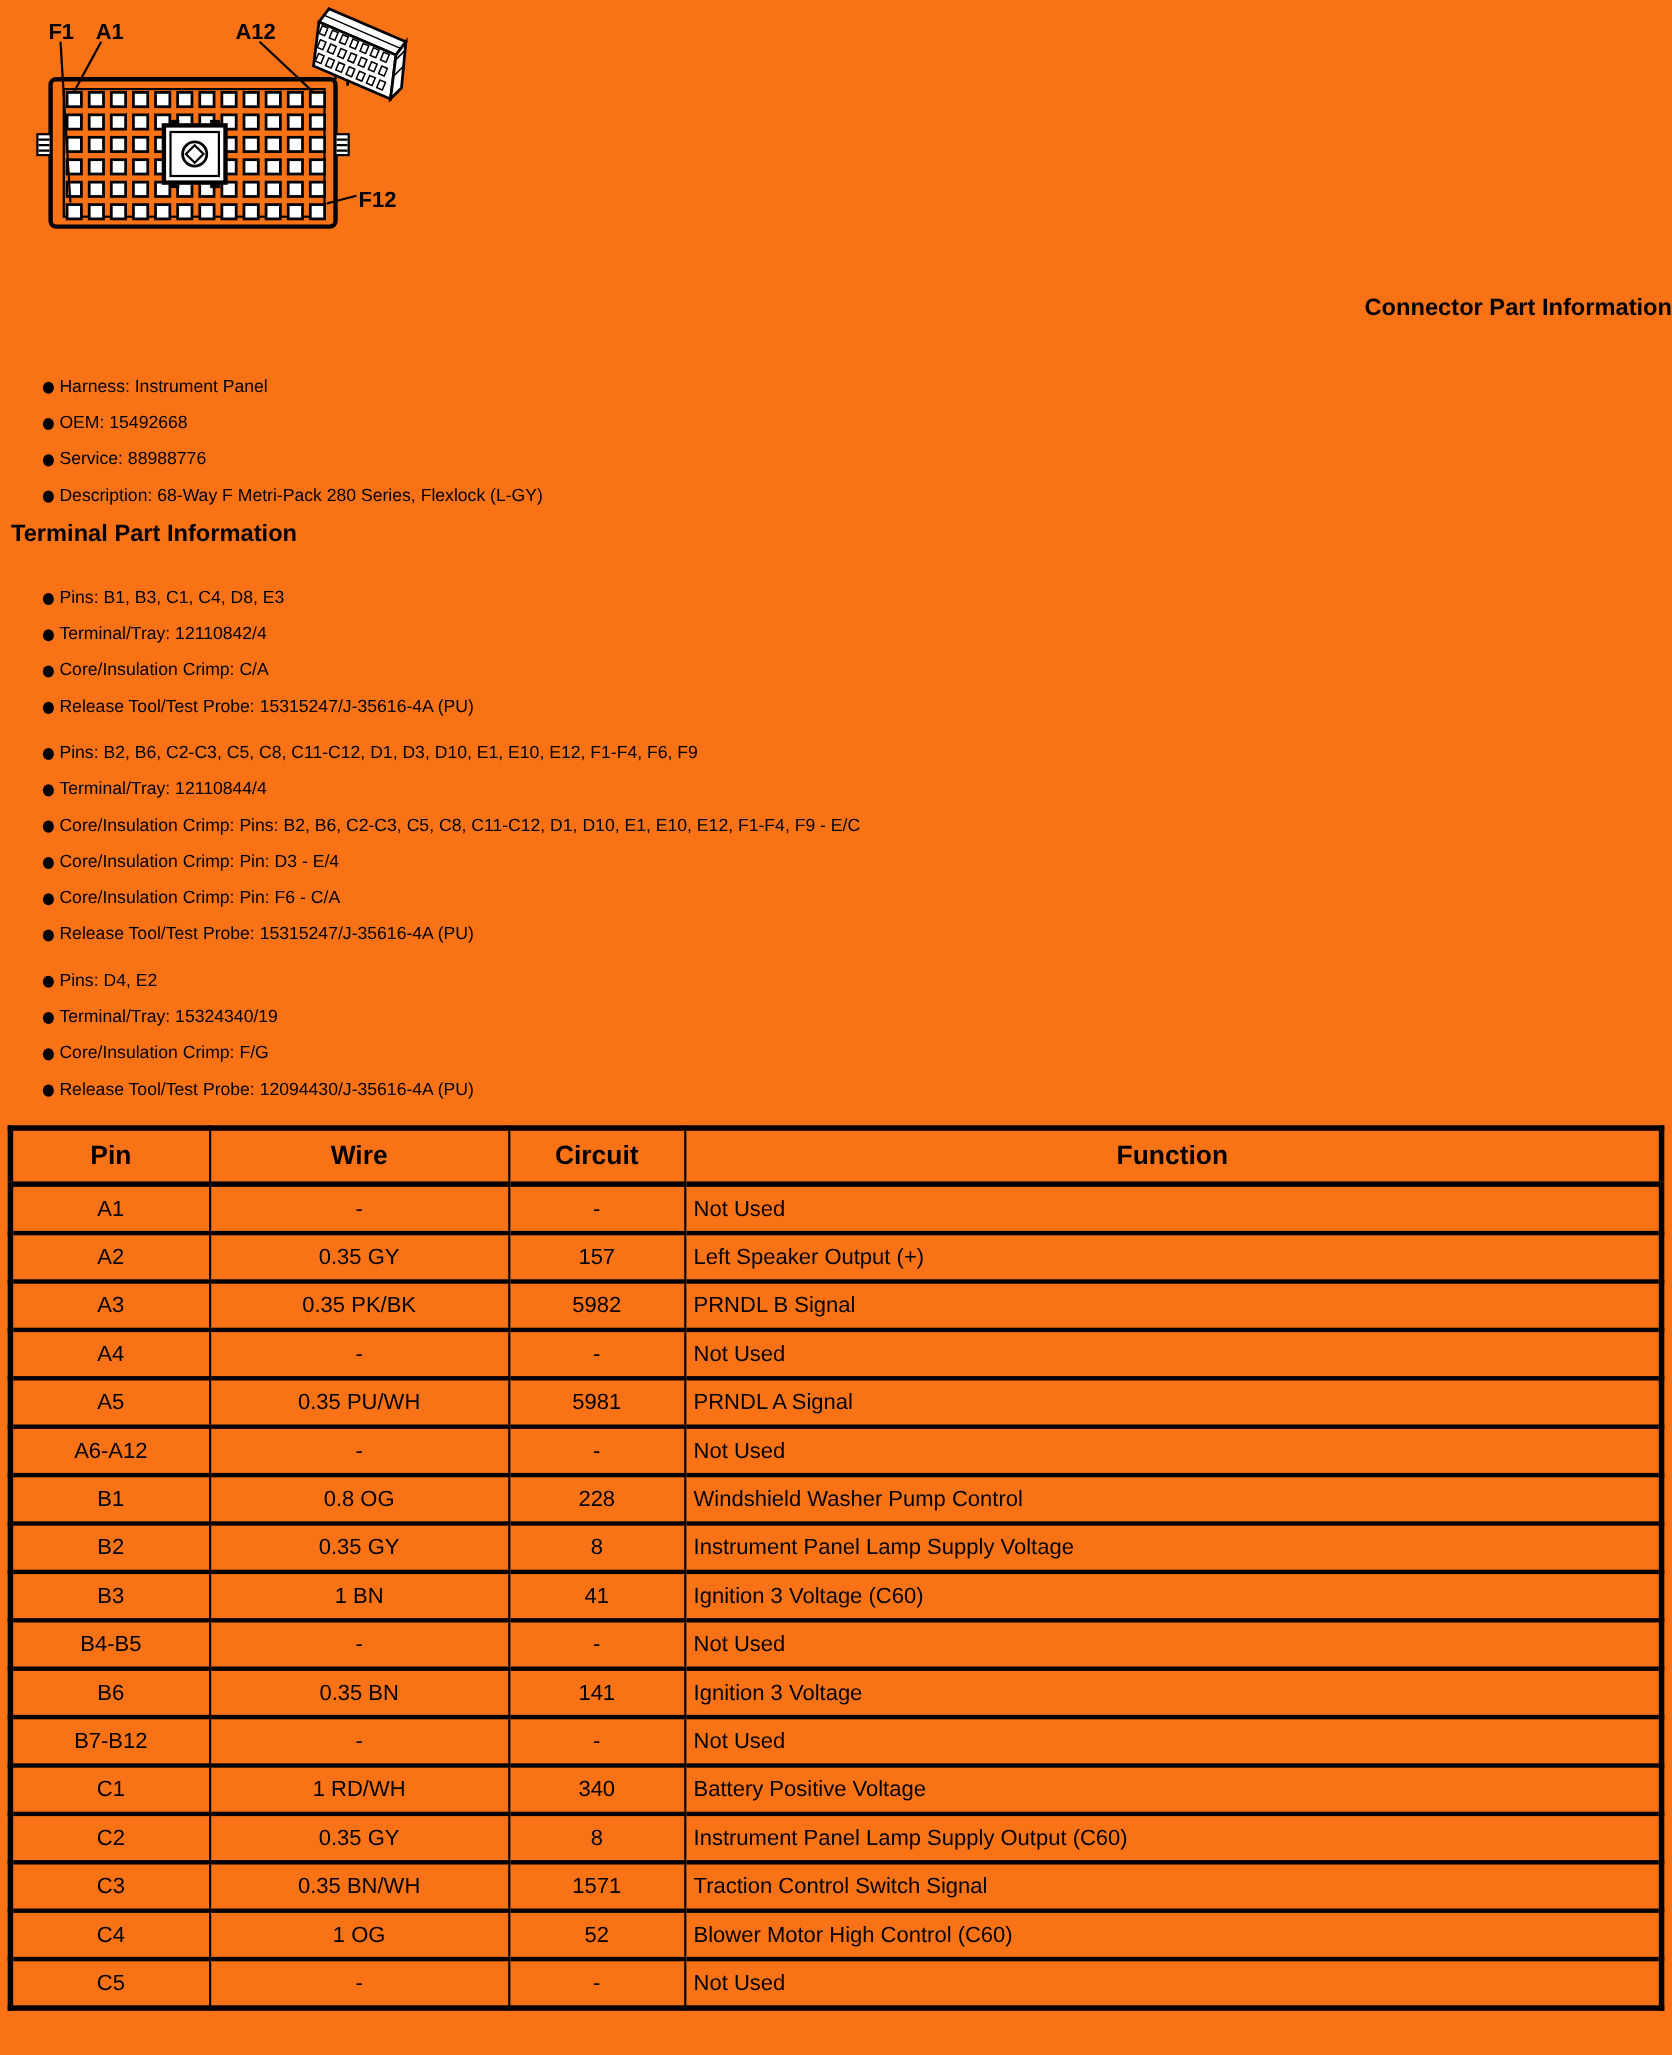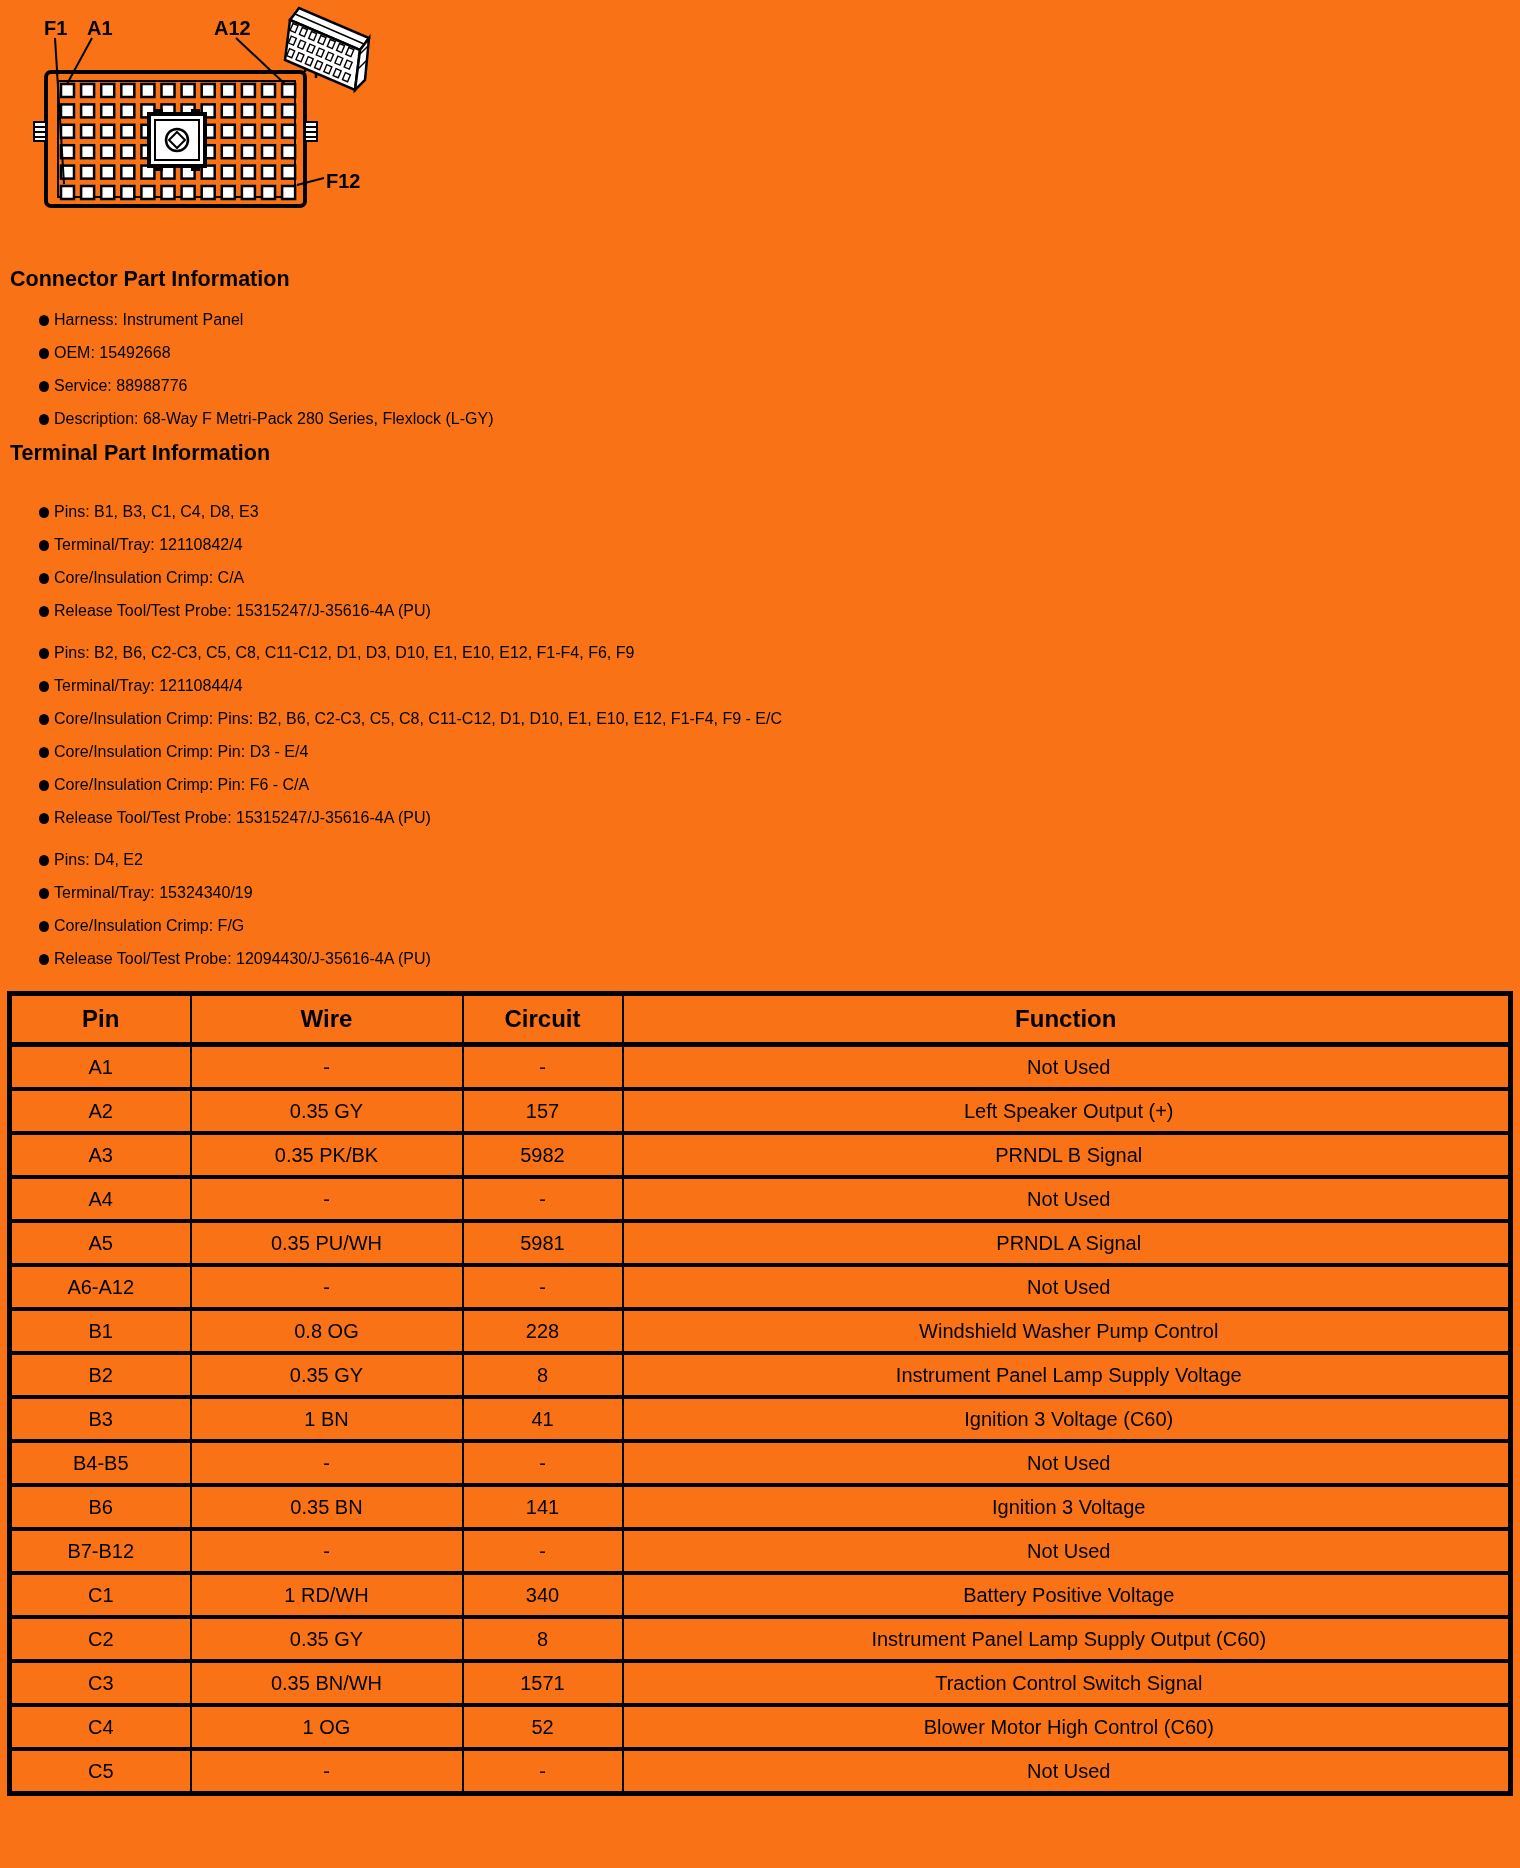--- a/index.html
+++ b/index.html
@@ -5,35 +5,35 @@
   html,body{margin:0;padding:0;background:#fff;}
   body{font-family:"Liberation Sans", sans-serif;color:#000;}
   .page{position:relative;width:1520px;height:1868px;background:#f97316;overflow:hidden;}
 
   .diagram{display:block;margin:4px 0 0 8px;}
   .diagram text{font-family:"Liberation Sans", sans-serif;font-weight:bold;font-size:20px;fill:#000;}
   .pinsq{fill:#fff;stroke:#000;stroke-width:2.5;}
   .texsq{fill:none;stroke:#000;stroke-width:1.4;}
 
   h2{font-size:21.5px;font-weight:bold;margin:0 0 0 10px;line-height:22px;}
-  .h1a{margin-top:50px;margin-bottom:20px;}
+  .h1a{margin-top:50px;margin-bottom:52px;text-align:right;}
   .h2a{margin-top:8px;margin-bottom:38px;}
 
   ul.blist{list-style:none;margin:0;padding:0;}
   ul.blist li{position:relative;padding-left:54px;margin-bottom:13px;font-size:16px;line-height:20px;}
   ul.blist .dot{position:absolute;left:39px;top:5px;width:10px;height:11px;border-radius:50%;background:#000;}
   ul.group{margin-bottom:22px;}
 
   .table-title{text-align:center;font-size:21.5px;font-weight:bold;margin:26px 0 20px 0;line-height:22px;}
 
   table.pins{border-collapse:collapse;table-layout:fixed;width:1506px;margin-left:7px;border:5px solid #000;}
   table.pins th,table.pins td{border:2px solid #000;overflow:hidden;white-space:nowrap;}
   table.pins th{border-bottom:5px solid #000000;height:44px;font-size:24px;font-weight:bold;text-align:center;}
   table.pins td{border-top:4px solid #000;height:38px;font-size:20px;text-align:center;}
-  table.pins td.c3{text-align:center;padding-left:7px;}
+  table.pins td.c3{text-align:left;padding-left:7px;}
 </style>
 </head>
 <body>
 
 <div class="page">
 
   <svg class="diagram" width="392" height="214" viewBox="0 0 392 214">
 
     <rect x="38" y="68" width="259" height="134" rx="5" fill="none" stroke="#000" stroke-width="4"></rect>
     <rect x="50" y="77" width="237" height="116" fill="none" stroke="#000" stroke-width="2"></rect>

